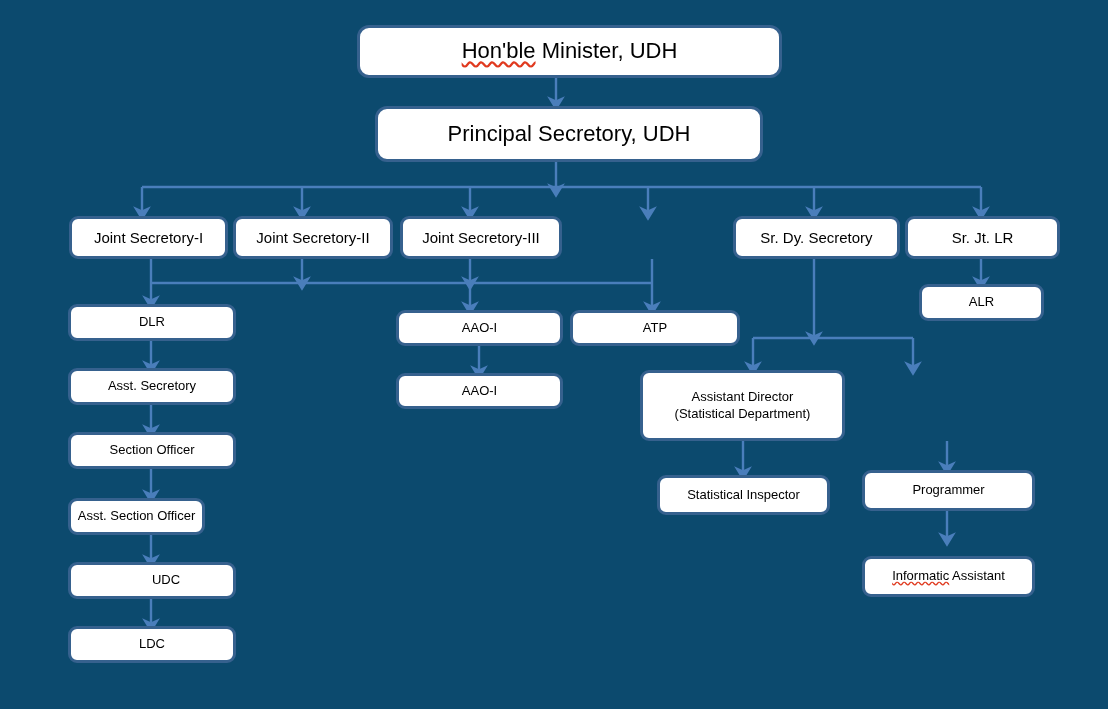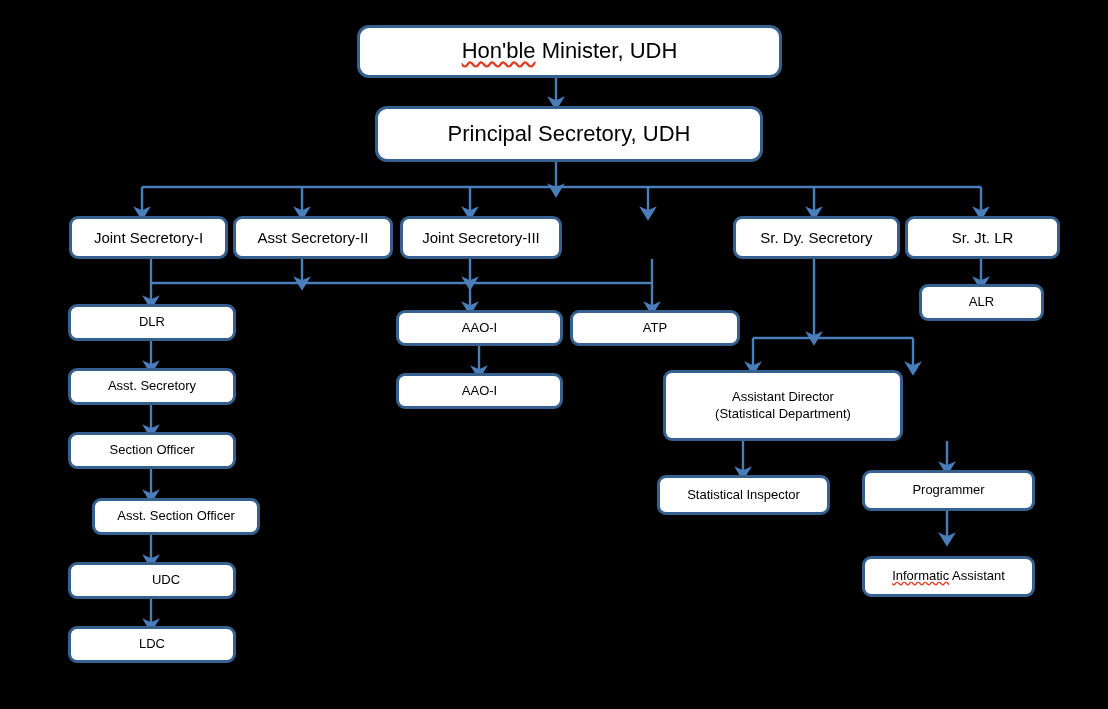--- a/index.html
+++ b/index.html
@@ -5,21 +5,21 @@
 <style>
   html, body {
     margin: 0;
     padding: 0;
     background: #ffffff;
   }
   #chart-root {
     position: relative;
     width: 1108px;
     height: 709px;
-    background: #000000;
+    background: #0c4a6e;
     font-family: "Liberation Sans", sans-serif;
     overflow: hidden;
   }
   #connector-layer {
     position: absolute;
     left: 0;
     top: 0;
     width: 1108px;
     height: 709px;
     pointer-events: none;
@@ -127,21 +127,21 @@
 
   <div class="node sz-xl" style="left:375px; top:106px; width:388px; height:56px; border-radius:12px;">
     <span class="label-text">Principal Secretory, UDH</span>
   </div>
 
   <div class="node sz-md" style="left:69px; top:216px; width:159px; height:43px;">
     <span class="label-text">Joint Secretory-I</span>
   </div>
 
   <div class="node sz-md" style="left:233px; top:216px; width:160px; height:43px;">
-    <span class="label-text">Asst Secretory-II</span>
+    <span class="label-text">Joint Secretory-II</span>
   </div>
 
   <div class="node sz-md" style="left:400px; top:216px; width:162px; height:43px;">
     <span class="label-text">Joint Secretory-III</span>
   </div>
 
 
   <div class="node sz-md" style="left:733px; top:216px; width:167px; height:43px;">
     <span class="label-text">Sr. Dy. Secretory</span>
   </div>
@@ -159,21 +159,21 @@
   </div>
 
   <div class="node sz-sm" style="left:68px; top:368px; width:168px; height:37px;">
     <span class="label-text">Asst. Secretory</span>
   </div>
 
   <div class="node sz-sm" style="left:68px; top:432px; width:168px; height:37px;">
     <span class="label-text">Section Officer</span>
   </div>
 
-  <div class="node sz-sm" style="left:68px; top:498px; width:168px; height:37px;margin-left:24px;">
+  <div class="node sz-sm" style="left:68px; top:498px; width:137px; height:37px;">
     <span class="label-text">Asst. Section Officer</span>
   </div>
 
   <div class="node sz-sm" style="left:68px; top:562px; width:168px; height:37px;padding-left:28px;">
     <span class="label-text">UDC</span>
   </div>
 
   <div class="node sz-sm" style="left:68px; top:626px; width:168px; height:37px;">
     <span class="label-text">LDC</span>
   </div>
@@ -183,21 +183,21 @@
   </div>
 
   <div class="node sz-sm" style="left:396px; top:373px; width:167px; height:36px;">
     <span class="label-text">AAO-I</span>
   </div>
 
   <div class="node sz-sm" style="left:570px; top:310px; width:170px; height:36px;">
     <span class="label-text">ATP</span>
   </div>
 
-  <div class="node sz-sm" style="left:640px; top:370px; width:240px; height:71px;margin-left:23px;">
+  <div class="node sz-sm" style="left:640px; top:370px; width:205px; height:71px;">
     <span class="label-text">
       <span class="sub-line">Assistant Director</span>
       <span class="sub-line">(Statistical Department)</span>
     </span>
   </div>
 
 
   <div class="node sz-sm" style="left:657px; top:475px; width:173px; height:40px;">
     <span class="label-text">Statistical Inspector</span>
   </div>

